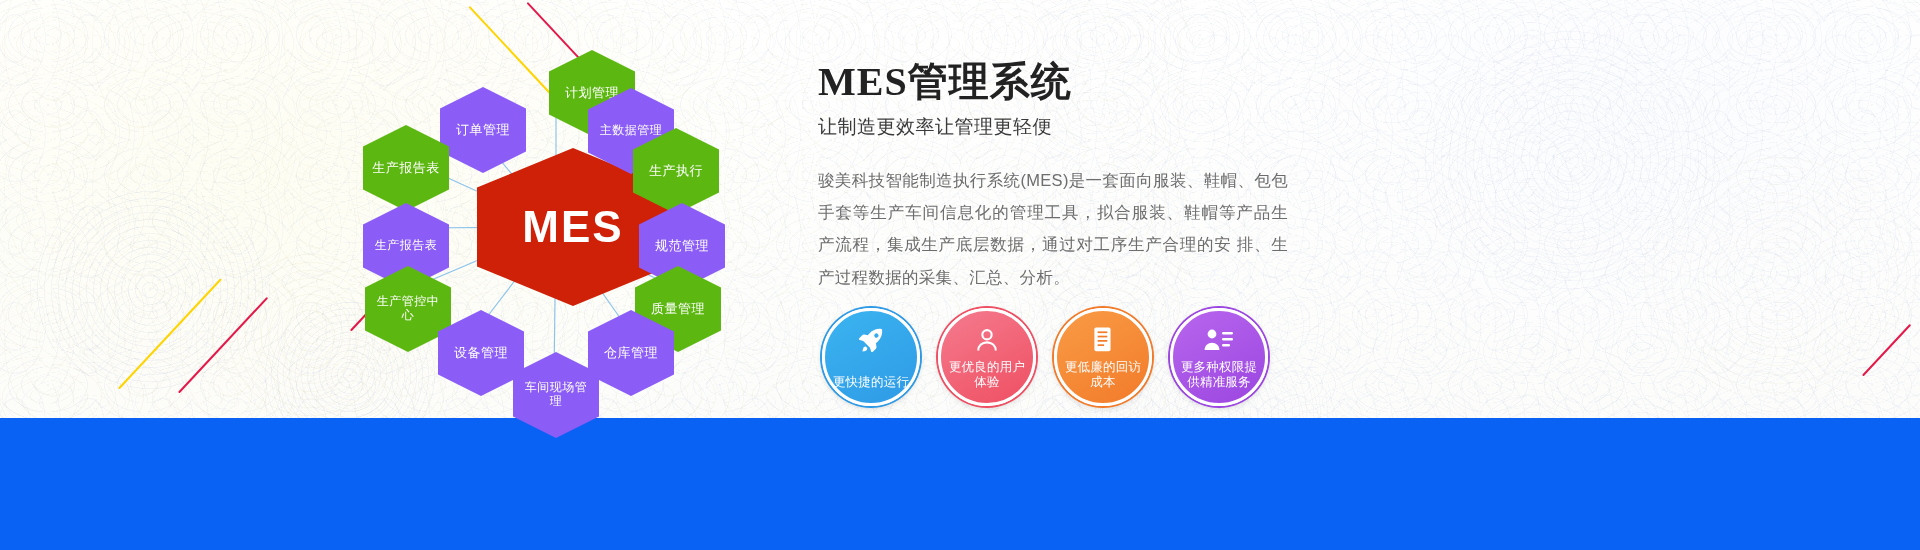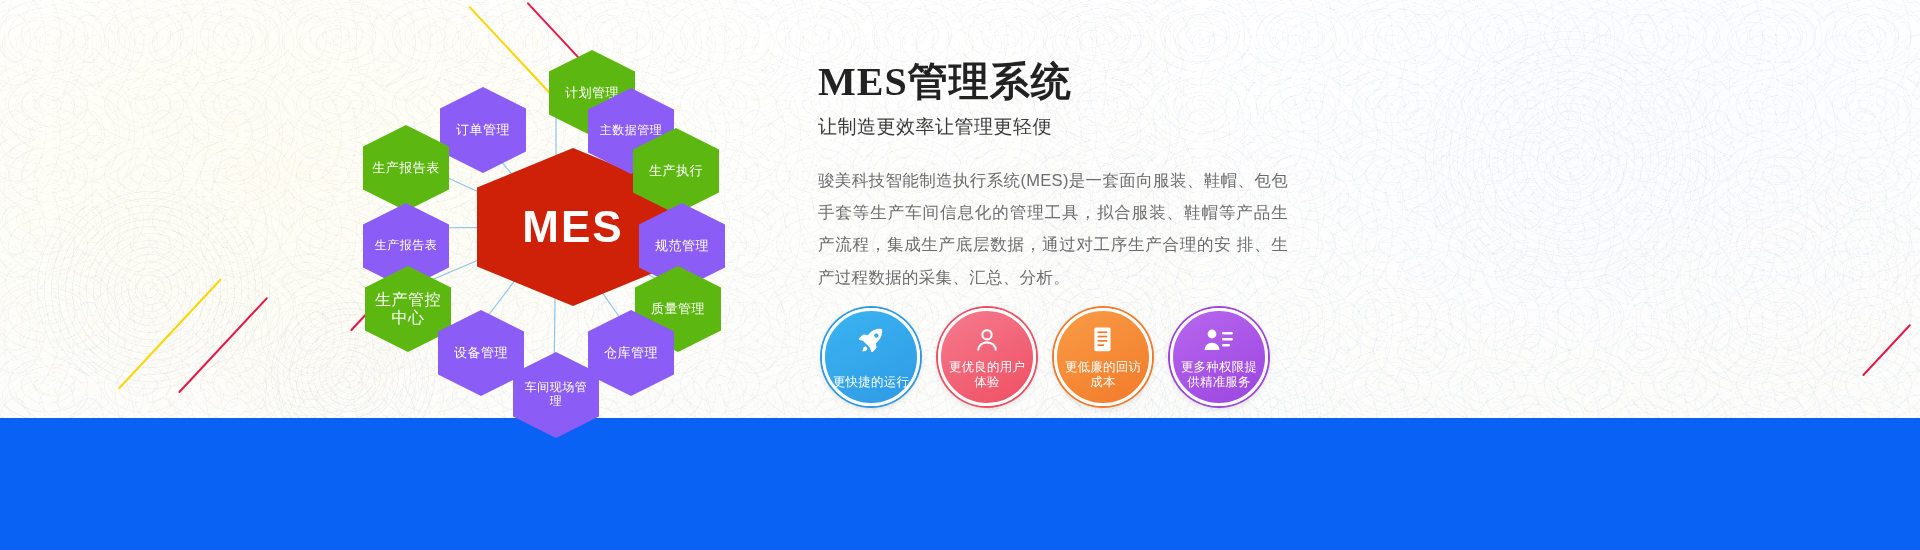--- a/index.html
+++ b/index.html
@@ -286,21 +286,21 @@
     </div>
 
     <div class="hex hex-sm hex-blue" style="left:33px; top:183px; font-size:12px;">
       <span>生产报告表</span>
     </div>
 
     <div class="hex hex-sm hex-green" style="left:305px; top:246px;">
       <span>质量管理</span>
     </div>
 
-    <div class="hex hex-sm hex-green" style="left:35px; top:246px; font-size:16px;">
+    <div class="hex hex-sm hex-green" style="left:35px; top:246px; font-size:12px;">
       <span>生产管控中心</span>
     </div>
 
     <div class="hex hex-sm hex-blue" style="left:108px; top:290px;">
       <span>设备管理</span>
     </div>
 
     <div class="hex hex-sm hex-blue" style="left:258px; top:290px;">
       <span>仓库管理</span>
     </div>

